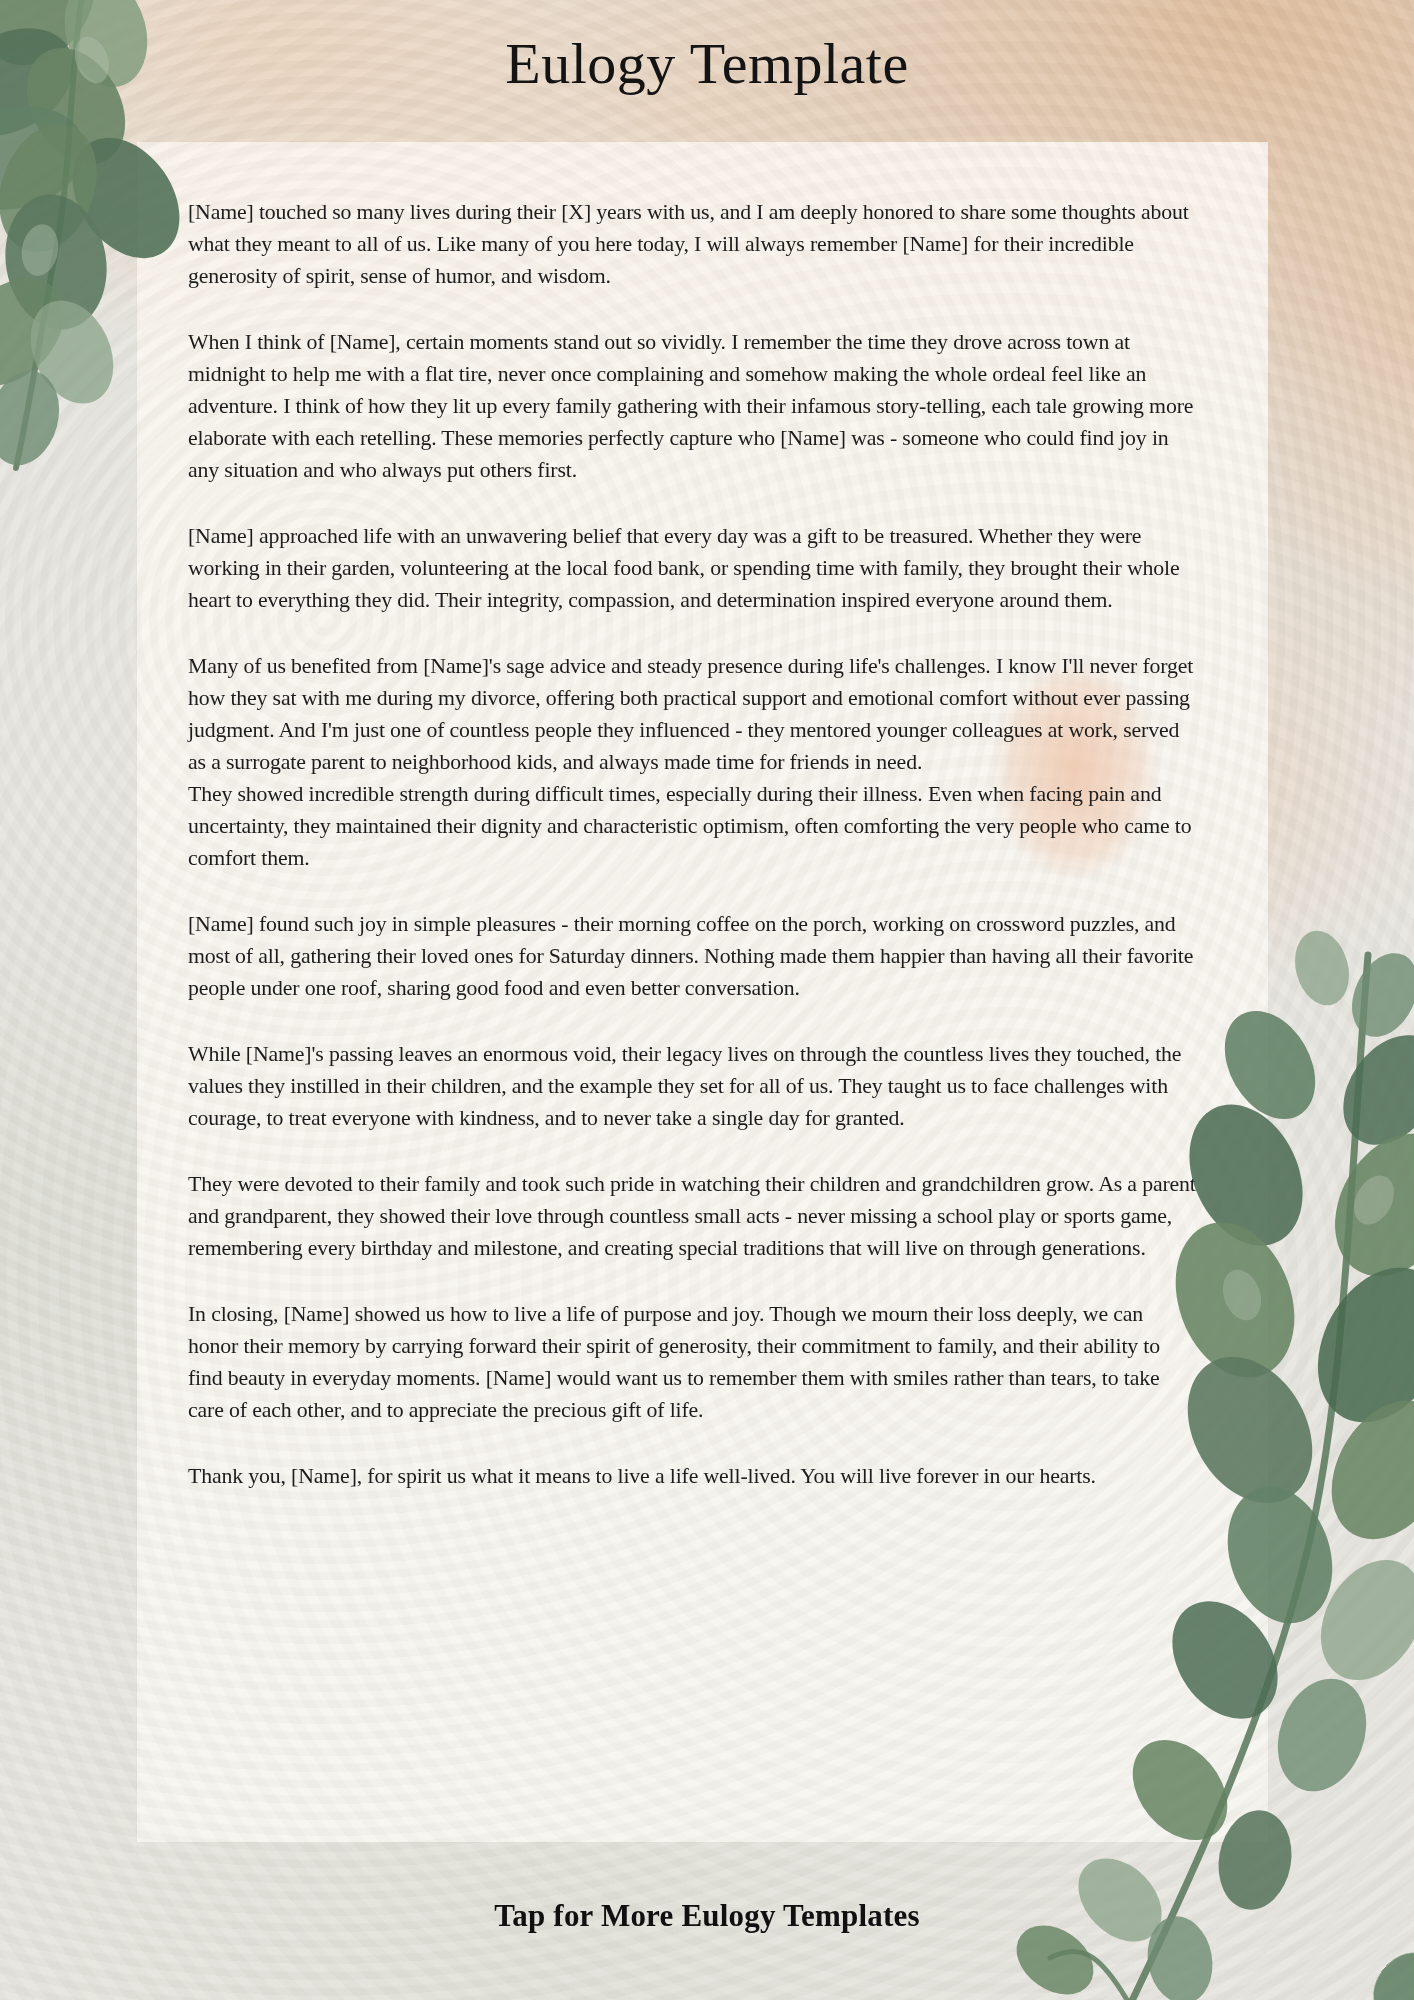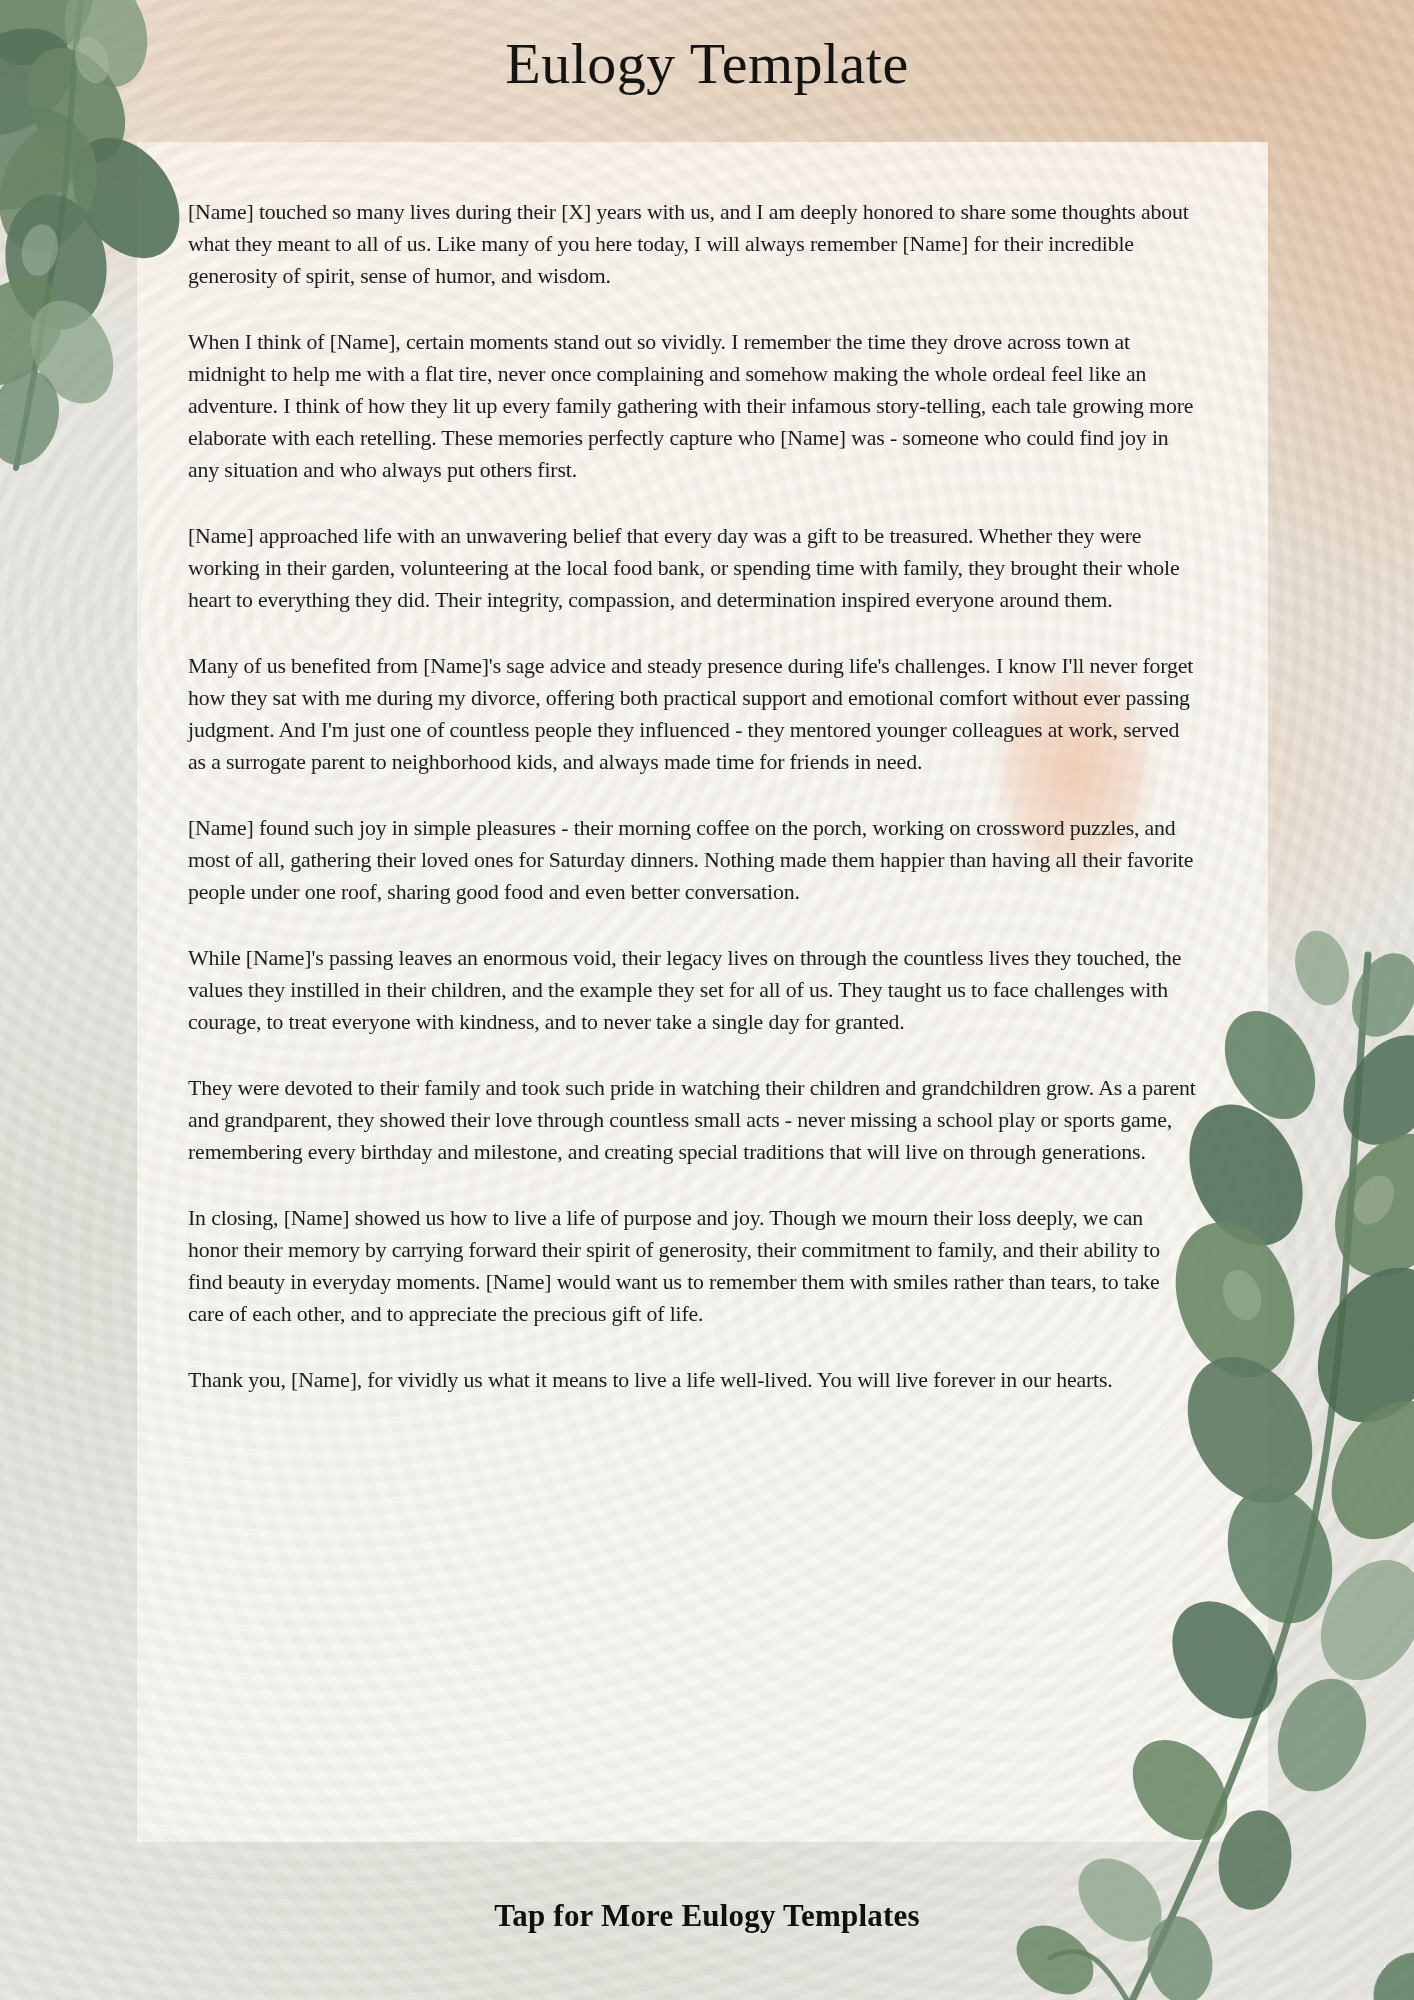--- a/index.html
+++ b/index.html
@@ -62,25 +62,26 @@
 
   <div class="wash"></div>
 
   <div class="title">Eulogy Template</div>
 
   <div class="content">
     <p>[Name] touched so many lives during their [X] years with us, and I am deeply honored to share some thoughts about what they meant to all of us. Like many of you here today, I will always remember [Name] for their incredible generosity of spirit, sense of humor, and wisdom.</p>
     <p>When I think of [Name], certain moments stand out so vividly. I remember the time they drove across town at midnight to help me with a flat tire, never once complaining and somehow making the whole ordeal feel like an adventure. I think of how they lit up every family gathering with their infamous story-telling, each tale growing more elaborate with each retelling. These memories perfectly capture who [Name] was - someone who could find joy in any situation and who always put others first.</p>
     <p>[Name] approached life with an unwavering belief that every day was a gift to be treasured. Whether they were working in their garden, volunteering at the local food bank, or spending time with family, they brought their whole heart to everything they did. Their integrity, compassion, and determination inspired everyone around them.</p>
     <p>Many of us benefited from [Name]'s sage advice and steady presence during life's challenges. I know I'll never forget how they sat with me during my divorce, offering both practical support and emotional comfort without ever passing judgment. And I'm just one of countless people they influenced - they mentored younger colleagues at work, served as a surrogate parent to neighborhood kids, and always made time for friends in need.</p>
+    <p class="flush">They showed incredible strength during difficult times, especially during their illness. Even when facing pain and uncertainty, they maintained their dignity and characteristic optimism, often comforting the very people who came to comfort them.</p>
     <p>[Name] found such joy in simple pleasures - their morning coffee on the porch, working on crossword puzzles, and most of all, gathering their loved ones for Saturday dinners. Nothing made them happier than having all their favorite people under one roof, sharing good food and even better conversation.</p>
     <p>While [Name]'s passing leaves an enormous void, their legacy lives on through the countless lives they touched, the values they instilled in their children, and the example they set for all of us. They taught us to face challenges with courage, to treat everyone with kindness, and to never take a single day for granted.</p>
     <p>They were devoted to their family and took such pride in watching their children and grandchildren grow. As a parent and grandparent, they showed their love through countless small acts - never missing a school play or sports game, remembering every birthday and milestone, and creating special traditions that will live on through generations.</p>
     <p>In closing, [Name] showed us how to live a life of purpose and joy. Though we mourn their loss deeply, we can honor their memory by carrying forward their spirit of generosity, their commitment to family, and their ability to find beauty in everyday moments. [Name] would want us to remember them with smiles rather than tears, to take care of each other, and to appreciate the precious gift of life.</p>
-    <p>Thank you, [Name], for vividly us what it means to live a life well-lived. You will live forever in our hearts.</p>
+    <p>Thank you, [Name], for spirit us what it means to live a life well-lived. You will live forever in our hearts.</p>
   </div>
 
   <svg id="leaves-tl" class="leaves" width="230" height="480" viewBox="0 0 230 480">
     <path d="M 82 -5 C 68 90, 72 180, 52 270 C 38 352, 30 402, 16 468" fill="none" stroke="#5f7d62" stroke-width="6" stroke-linecap="round" opacity=".9"></path>
     <g opacity=".95">
       <ellipse cx="40" cy="8" rx="46" ry="64" transform="rotate(40 40 8)" fill="#63815f" opacity=".9"></ellipse>
       <ellipse cx="106" cy="32" rx="40" ry="56" transform="rotate(-15 106 32)" fill="#7e9a7a" opacity=".85"></ellipse>
       <ellipse cx="10" cy="82" rx="48" ry="68" transform="rotate(60 10 82)" fill="#4e6e55" opacity=".9"></ellipse>
       <ellipse cx="76" cy="106" rx="44" ry="62" transform="rotate(-30 76 106)" fill="#63815f" opacity=".9"></ellipse>
       <ellipse cx="16" cy="158" rx="50" ry="70" transform="rotate(75 16 158)" fill="#5d7d62" opacity=".85"></ellipse>

